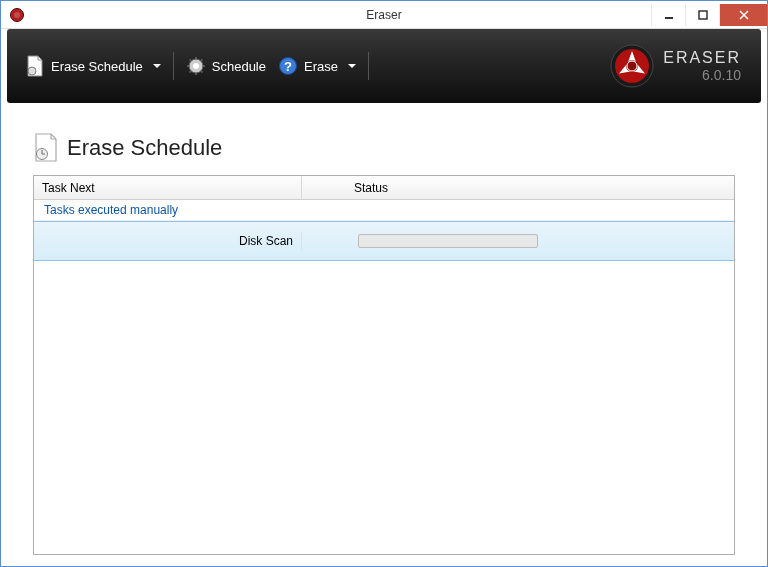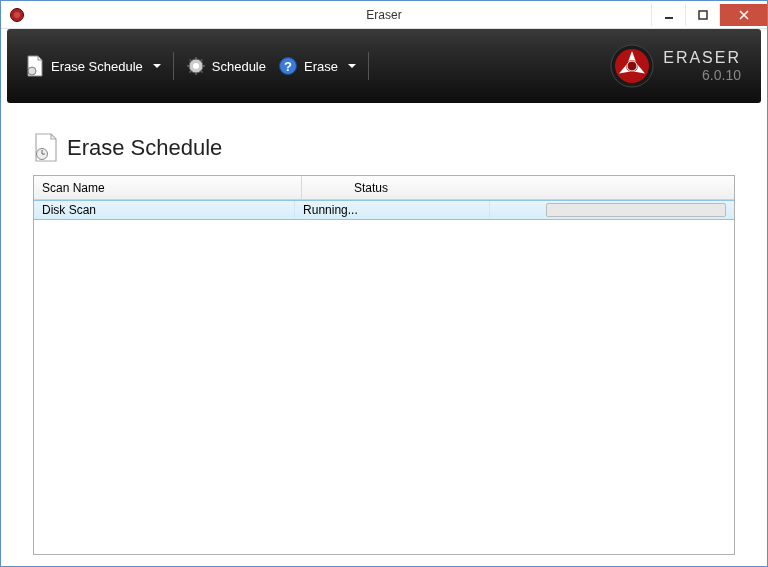--- a/index.html
+++ b/index.html
@@ -146,23 +146,24 @@
   color: #0b56a8;
   background: #fff;
   border-bottom: 1px solid #eee;
 }
 .data-row {
   display: flex;
   background: linear-gradient(to bottom, #e8f4fb, #d6eef9);
   border: 1px solid #8fc4e6;
   border-left: none;
   border-right: none;
-  height: 20px;
-  align-items: center;
-  font-size: 12px;
+  height: 40px;
+  align-items: center;
+  font-size: 12px;
+  text-align: right;
 }
 .td { padding: 2px 8px; }
 .td.col-task { border-right: 1px solid #cfe6f4; }
 .td.col-next { border-right: 1px solid #cfe6f4; }
 .progress-bar {
   width: 180px;
   height: 14px;
   background: #e8e8e8;
   border: 1px solid #bcbcbc;
   border-radius: 2px;
@@ -273,24 +274,24 @@
         <circle cx="9" cy="21" r="5.5" fill="#eee" stroke="#888" stroke-width="1"></circle>
         <line x1="9" y1="21" x2="9" y2="17" stroke="#666" stroke-width="1"></line>
         <line x1="9" y1="21" x2="12" y2="21" stroke="#666" stroke-width="1"></line>
       </svg>
     </span>
     <span class="page-title">Erase Schedule</span>
   </div>
 
   <div class="table-container">
     <div class="table-header">
-      <div class="th col-task">Scan Name</div>
+      <div class="th col-task">Task Next</div>
       <div class="th col-status">Status</div>
     </div>
+    <div class="group-row">Tasks executed manually</div>
     <div class="data-row">
       <div class="td col-task">Disk Scan</div>
-      <div class="td col-next">Running...</div>
       <div class="td col-status">
         <div class="progress-bar"></div>
       </div>
     </div>
   </div>
 </div>
 
 </body></html>

